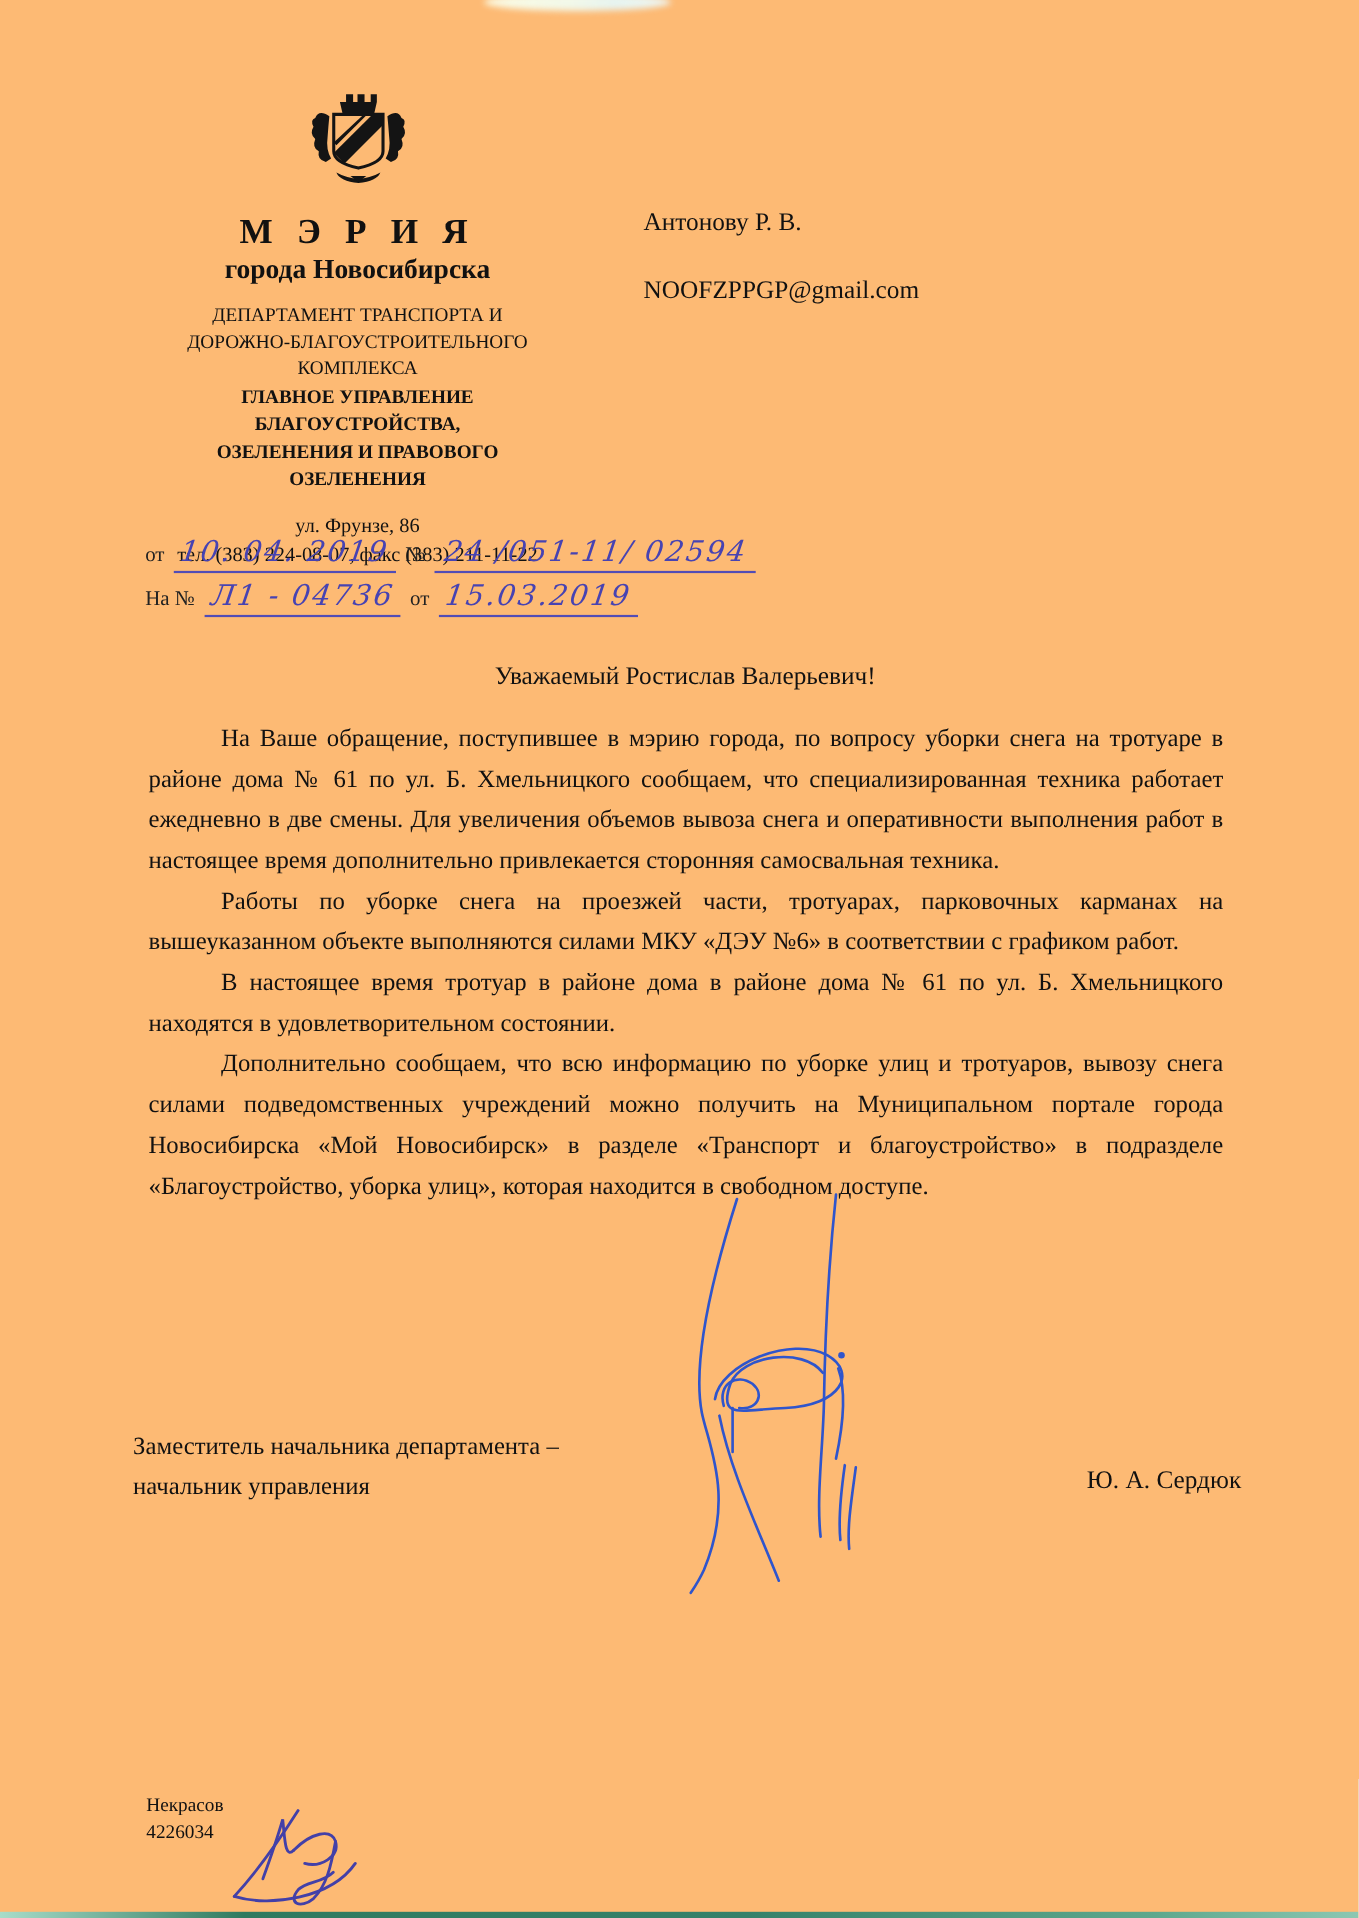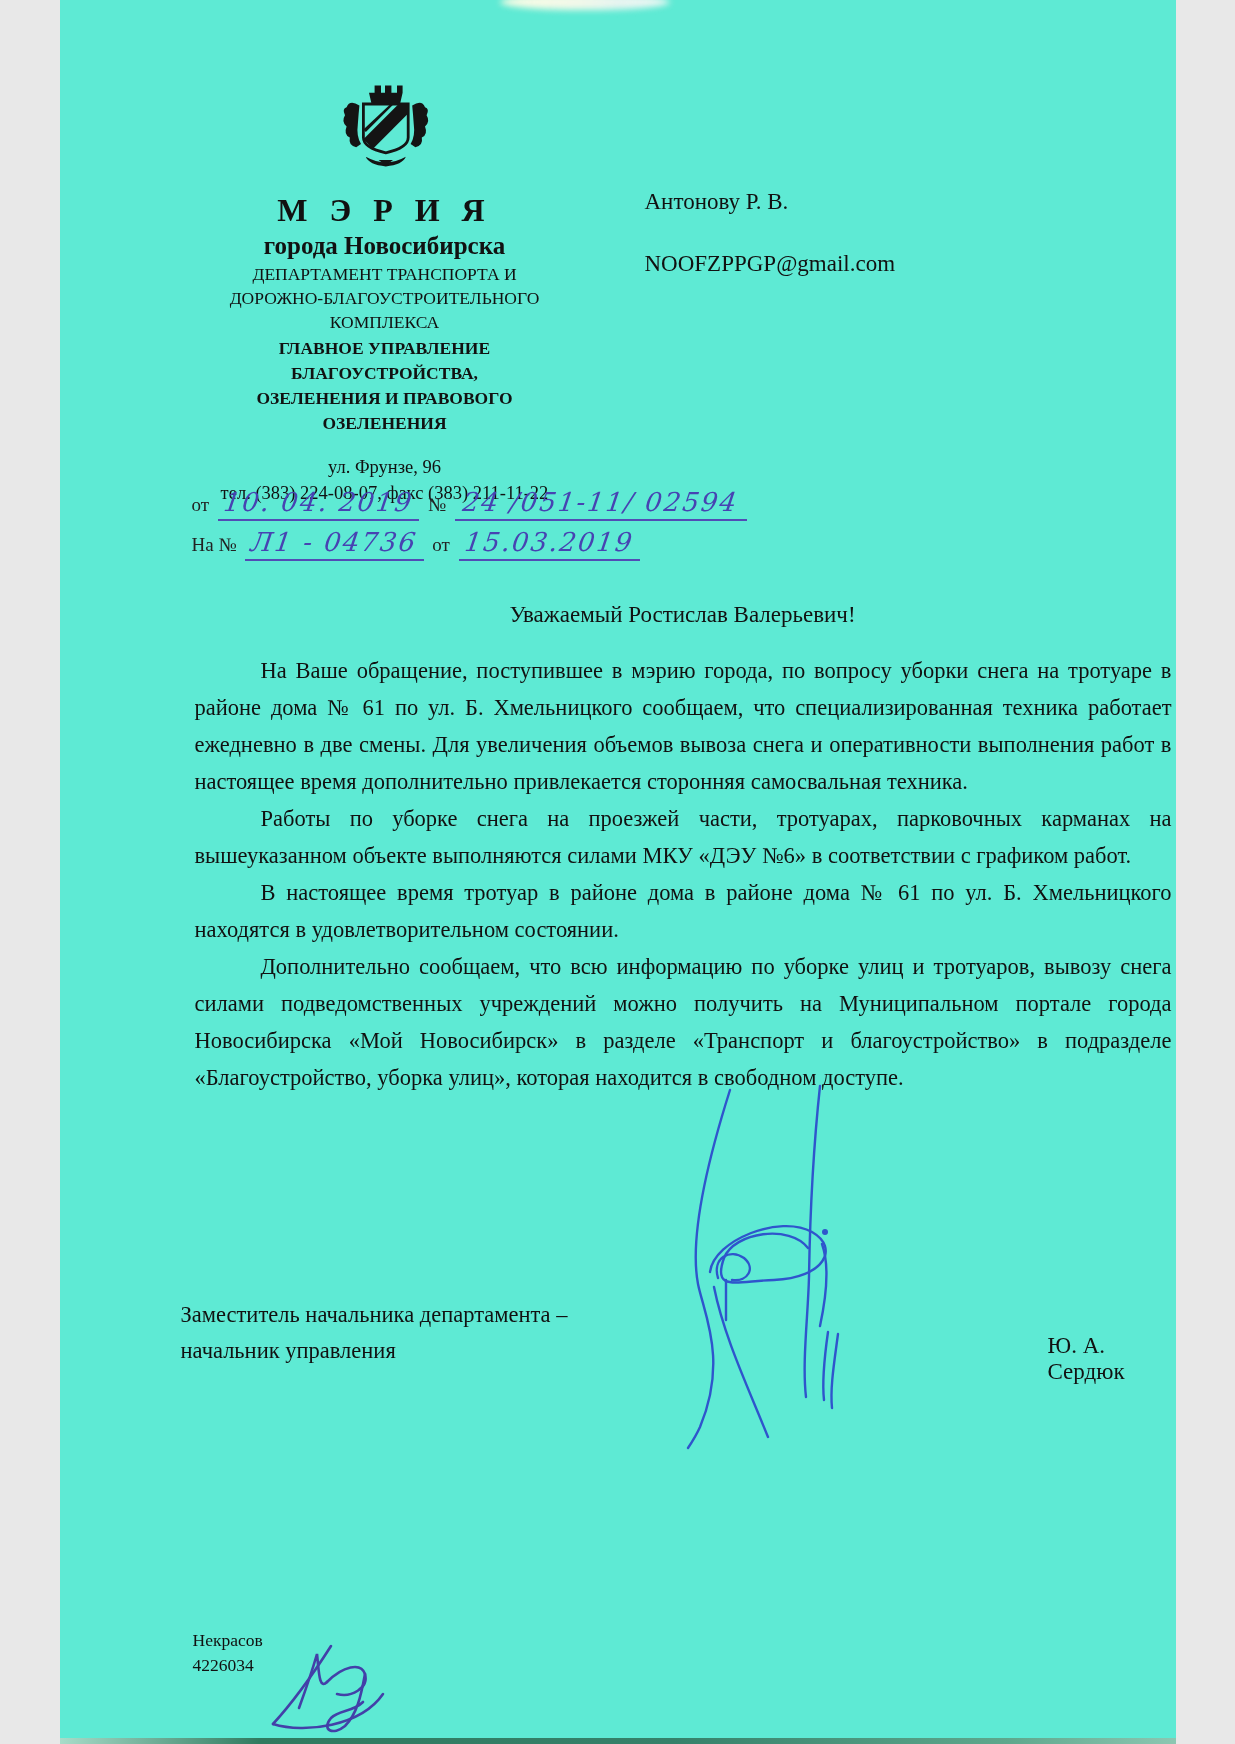--- a/index.html
+++ b/index.html
@@ -1,20 +1,20 @@
 <!DOCTYPE html>
 <html><head>
 <meta charset="utf-8">
 <style>
   html,body{margin:0;padding:0;background:#e8e8e8;}
   .sheet{
     position:relative;
-    width:1116px;height:1744px;
+    width:1235px;height:1744px;
     margin:0 auto;
-    background:#5eead4;
+    background:#fdba74;
     font-family:"Liberation Serif", serif;
     color:#111;
     overflow:hidden;
     text-decoration:underline;
   }
   
   .smudge-top{
     position:absolute;left:440px;top:-6px;width:170px;height:16px;
     background:linear-gradient(90deg,#fbfce4 0%,#f2f8e9 45%,#e7f4f0 70%,#eef7f4 100%);
     filter:blur(3px);border-radius:50%;
@@ -30,21 +30,21 @@
     text-align:center;
   }
   .emblem{display:block;margin:0 auto 14px auto;}
   .org-title{
     font-size:32px;font-weight:bold;letter-spacing:7px;line-height:36px;
   }
   .org-subtitle{
     font-size:25px;font-weight:bold;line-height:32px;margin-top:2px;
   }
   .dept-line{font-size:17.5px;line-height:24px;}
-  .dept-block{margin-top:0;}
+  .dept-block{margin-top:12px;}
   .division-block{margin-top:2px;}
   .division-line{font-size:17.5px;font-weight:bold;line-height:25px;}
   .address-block{margin-top:18px;}
   .address-line{font-size:18.5px;line-height:26px;}
 
   
   .refs{position:absolute;left:132px;top:487px;width:620px;font-size:19px;}
   .ref-row{margin-bottom:6px;white-space:nowrap;}
   .ref-label{font-size:19px;color:#222;}
   .hand{
@@ -137,21 +137,21 @@
     </div>
 
     <div class="division-block">
       <div class="division-line">ГЛАВНОЕ УПРАВЛЕНИЕ</div>
       <div class="division-line">БЛАГОУСТРОЙСТВА,</div>
       <div class="division-line">ОЗЕЛЕНЕНИЯ И ПРАВОВОГО</div>
       <div class="division-line">ОЗЕЛЕНЕНИЯ</div>
     </div>
 
     <div class="address-block">
-      <div class="address-line">ул. Фрунзе, 96</div>
+      <div class="address-line">ул. Фрунзе, 86</div>
       <div class="address-line">тел. (383) 224-08-07, факс (383) 211-11-22</div>
     </div>
   </div>
 
   <div class="refs">
     <div class="ref-row">
       <span class="ref-label">от</span>
       <span class="u-line u-from-date"><span class="hand">10. 04. 2019</span></span>
       <span class="ref-label">№</span>
       <span class="u-line u-number"><span class="hand">24 /051-11/ 02594</span></span>

